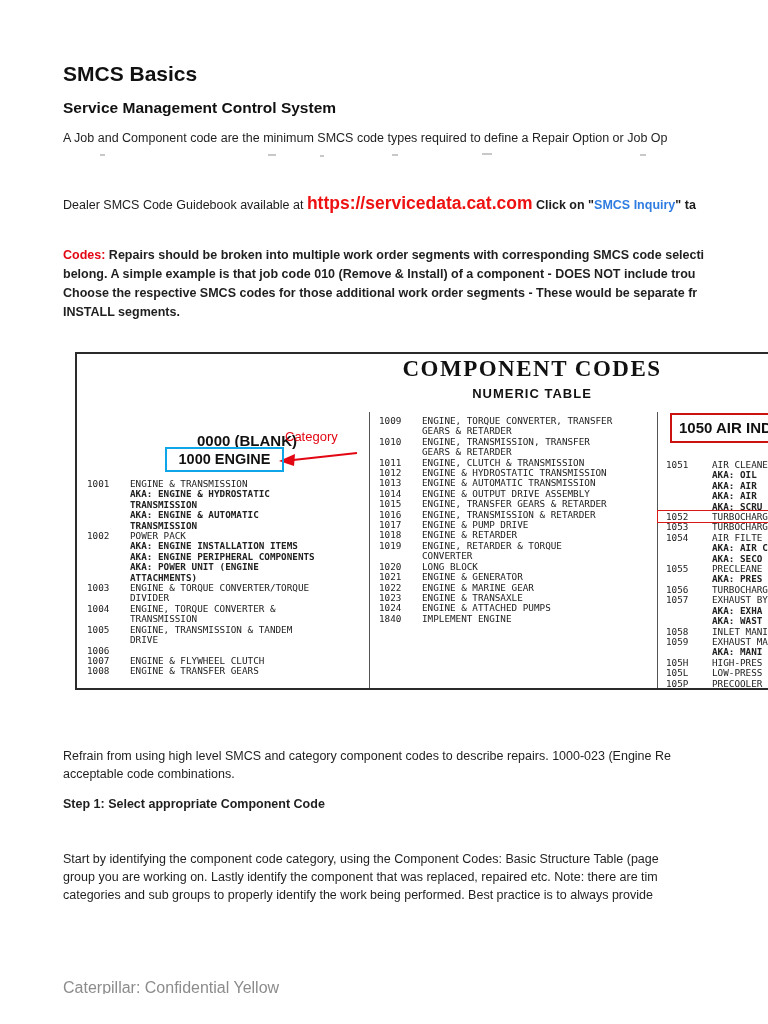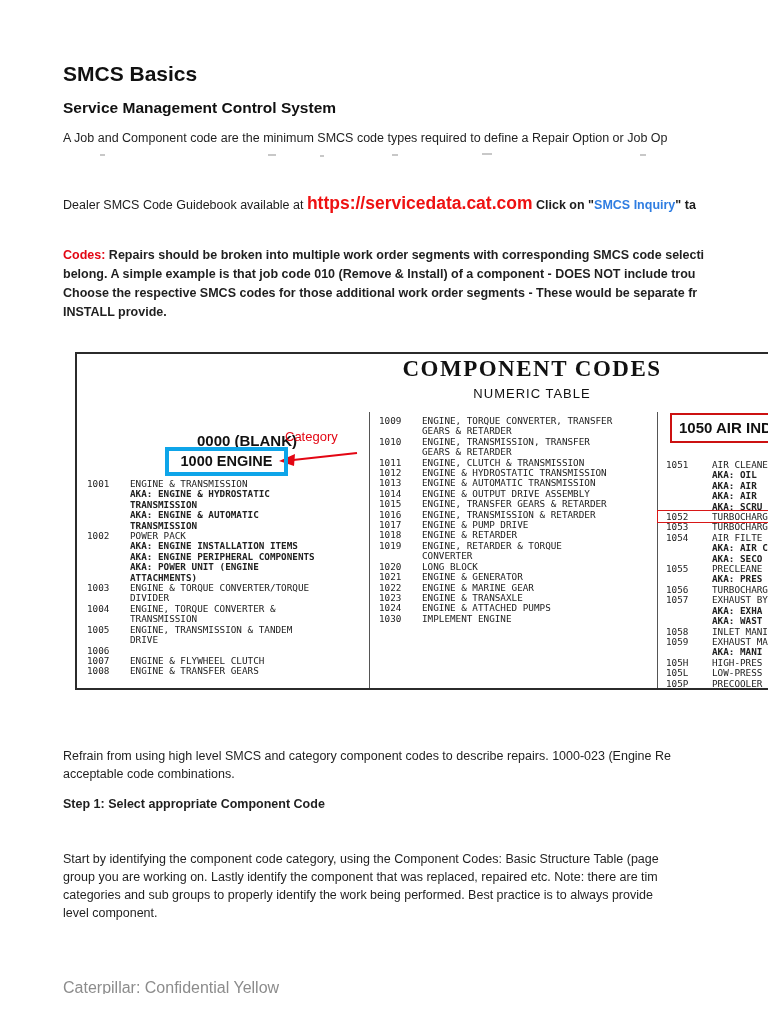--- a/index.html
+++ b/index.html
@@ -18,26 +18,26 @@
   .guide .url{font-size:17.5px;font-weight:bold;}
   .guide .clk{font-size:12.5px;font-weight:bold;}
   .guide .lnk{font-size:12.5px;font-weight:bold;}
   
   #ctable{position:absolute;left:75px;top:352px;width:765px;height:338px;
           border:2px solid #2b2b2b;box-sizing:border-box;background:#fff;}
   .ttitle{position:absolute;left:255px;top:2px;width:400px;text-align:center;
           font-family:"Liberation Serif",serif;font-weight:bold;font-size:23px;
           letter-spacing:1.5px;color:#111;}
   .tsub{position:absolute;left:255px;top:32px;width:400px;text-align:center;
-        font-weight:normal;font-size:13px;letter-spacing:1px;color:#111;}
+        font-weight:bold;font-size:13px;letter-spacing:1px;color:#111;}
   .vdiv{position:absolute;top:58px;bottom:0;width:1px;background:#555;}
   .blankhdr{position:absolute;left:55px;top:62px;width:230px;text-align:center;
             font-weight:bold;font-size:15px;color:#111;margin-top:16px;}
   .cat-ann{position:absolute;left:208px;top:75px;font-size:13px;color:#e30613;}
-  .engbox{position:absolute;left:88px;top:93px;width:115px;height:21px;border:4px solid #0ea5e9;
+  .engbox{position:absolute;left:88px;top:93px;width:115px;height:21px;border:2px solid #0ea5e9;
           text-align:center;font-weight:bold;font-size:14.5px;line-height:21px;color:#111;}
   .airbox{position:absolute;left:593px;top:59px;width:200px;height:30px;border:2px solid #cc1111;
           font-weight:bold;font-size:15px;line-height:26px;padding-left:7px;box-sizing:border-box;
           white-space:nowrap;color:#111;background:#fff;}
   .codelist{position:absolute;font-family:"DejaVu Sans Mono",monospace;font-size:9.3px;
             line-height:10.4px;color:#222;}
   .crow{display:flex;}
   .ccode{flex:none;width:43px;}
   .cdesc{width:190px;}
   #col2list .cdesc{width:193px;}
@@ -68,21 +68,21 @@
   </div>
 
 
   <div class="guide">
     <span class="t">Dealer SMCS Code Guidebook available at </span><span class="url" style="color:#ee1111">https://servicedata.cat.com</span><span class="clk"> Click on </span><span class="lnk">"</span><span class="lnk" style="color:#2f7de1">SMCS Inquiry</span><span class="lnk">"</span><span class="clk"> ta</span>
   </div>
 
   <div class="bodyline b" style="top:248px"><span style="color:#e30613">Codes:</span><span> Repairs should be broken into multiple work order segments with corresponding SMCS code selecti</span></div>
   <div class="bodyline b" style="top:267px">belong. A simple example is that job code 010 (Remove &amp; Install) of a component - DOES NOT include trou</div>
   <div class="bodyline b" style="top:286px">Choose the respective SMCS codes for those additional work order segments - These would be separate fr</div>
-  <div class="bodyline b" style="top:305px">INSTALL provide.</div>
+  <div class="bodyline b" style="top:305px">INSTALL segments.</div>
 
   <div id="ctable">
     <div class="ttitle">COMPONENT CODES</div>
     <div class="tsub">NUMERIC TABLE</div>
 
     <div class="vdiv" style="left:292px"></div>
     <div class="vdiv" style="left:580px"></div>
 
     <div class="blankhdr">0000 (BLANK)</div>
     <div class="cat-ann">Category</div>
@@ -238,21 +238,21 @@
             <div>ENGINE &amp; TRANSAXLE</div>
           </div>
         </div>
         <div class="crow">
           <span class="ccode">1024</span>
           <div class="cdesc">
             <div>ENGINE &amp; ATTACHED PUMPS</div>
           </div>
         </div>
         <div class="crow">
-          <span class="ccode">1030</span>
+          <span class="ccode">1840</span>
           <div class="cdesc">
             <div>IMPLEMENT ENGINE</div>
           </div>
         </div>
       </div>
     <div id="col3list" class="codelist" style="left:589px;top:106px;width:200px">
         <div class="crow">
           <span class="ccode">1051</span>
           <div class="cdesc">
             <div>AIR CLEANE</div>
@@ -340,16 +340,15 @@
   </div>
 
   <div class="bodyline" style="top:749px">Refrain from using high level SMCS and category component codes to describe repairs. 1000-023 (Engine Re</div>
   <div class="bodyline" style="top:767px">acceptable code combinations.</div>
 
   <div class="bodyline b" style="top:797px">Step 1: Select appropriate Component Code</div>
 
   <div class="bodyline" style="top:852px">Start by identifying the component code category, using the Component Codes: Basic Structure Table (page</div>
   <div class="bodyline" style="top:870px">group you are working on. Lastly identify the component that was replaced, repaired etc. Note: there are tim</div>
   <div class="bodyline" style="top:888px">categories and sub groups to properly identify the work being performed. Best practice is to always provide</div>
-  <div class="bodyline" style="top:906px">level component.</div>
 
   <div class="footer">Caterpillar: Confidential Yellow</div>
 </div>
 
 </body></html>

